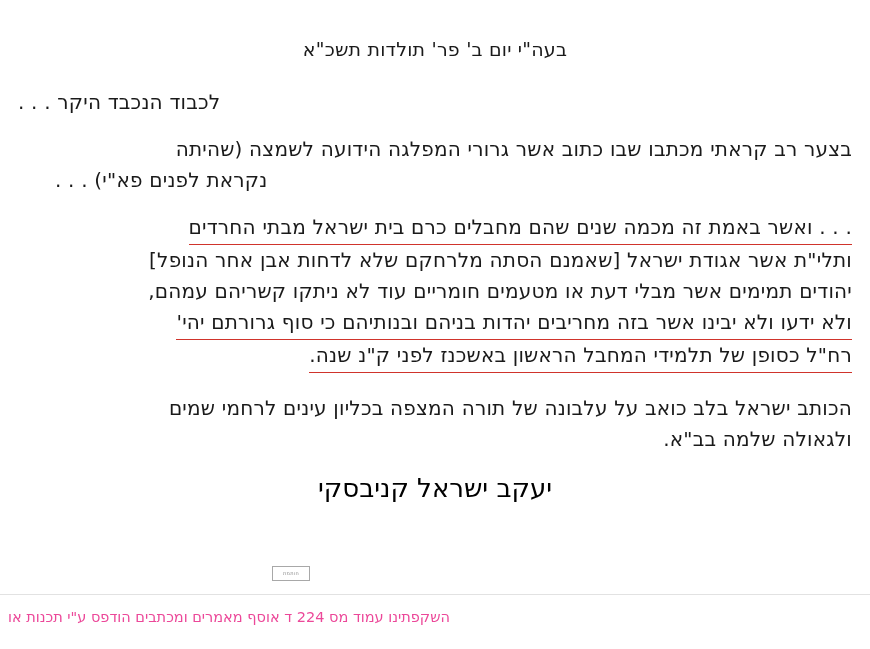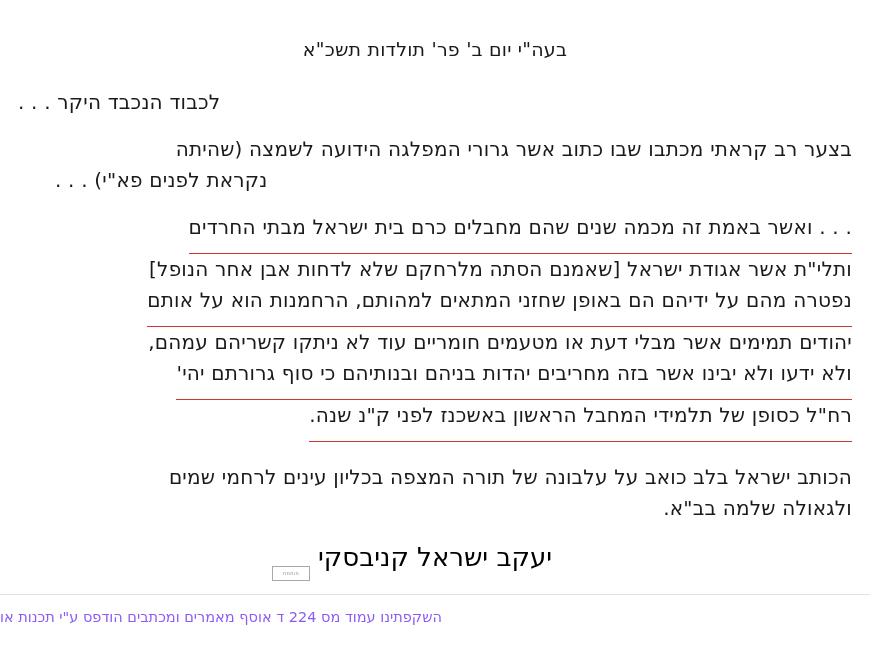--- a/index.html
+++ b/index.html
@@ -58,21 +58,21 @@
   .gap-sm { margin-top: 10px; }
   .gap-md { margin-top: 16px; }
   .gap-lg { margin-top: 20px; }
 
   
   .ul-red {
     position: relative;
     display: inline-block;
     box-shadow: inset 0 -2px 0 0 transparent;
     border-bottom: 1.6px solid #d0342c;
-    padding-bottom: 10px;
+    padding-bottom: 1px;
   }
 
   .sig {
     margin-top: 18px;
     font-size: 26px;
     text-align: center;
   }
   .stamp {
     position: absolute;
     left: 272px;
@@ -97,23 +97,24 @@
     border-top: 1px solid #e2e2e2;
   }
   .footer-text {
     position: absolute;
     left: 0;
     right: 10px;
     bottom: 24px;
     text-align: left;
     direction: rtl;
     font-size: 14.5px;
-    color: #8b5cf6;
+    color: #ec4899;
     white-space: nowrap;
     overflow: hidden;
+    padding-left: 8px;
   }
 </style>
 </head>
 <body>
 
 <div class="page">
 
   <div class="doc-body">
 
     <div class="line center-head">בעה"י יום ב' פר' תולדות תשכ"א</div>
@@ -123,23 +124,20 @@
     <div class="block gap-md">
       <div class="line right-align">בצער רב קראתי מכתבו שבו כתוב אשר גרורי המפלגה הידועה לשמצה (שהיתה</div>
       <div class="line left-align">נקראת לפנים פא"י) . . .</div>
     </div>
 
     <div class="block gap-md">
       <div class="line right-align">
         <span class="ul-red">. . . ואשר באמת זה מכמה שנים שהם מחבלים כרם בית ישראל מבתי החרדים</span>
       </div>
       <div class="line right-align">ותלי"ת אשר אגודת ישראל [שאמנם הסתה מלרחקם שלא לדחות אבן אחר הנופל]</div>
-      <div class="line right-align">
-        <span class="ul-red">נפטרה מהם על ידיהם הם באופן שחזני המתאים למהותם, הרחמנות הוא על אותם</span>
-      </div>
       <div class="line right-align">יהודים תמימים אשר מבלי דעת או מטעמים חומריים עוד לא ניתקו קשריהם עמהם,</div>
       <div class="line right-align">
         <span class="ul-red">ולא ידעו ולא יבינו אשר בזה מחריבים יהדות בניהם ובנותיהם כי סוף גרורתם יהי'</span>
       </div>
       <div class="line right-align">
         <span class="ul-red">רח"ל כסופן של תלמידי המחבל הראשון באשכנז לפני ק"נ שנה.</span>
       </div>
     </div>
 
     <div class="block gap-lg">

